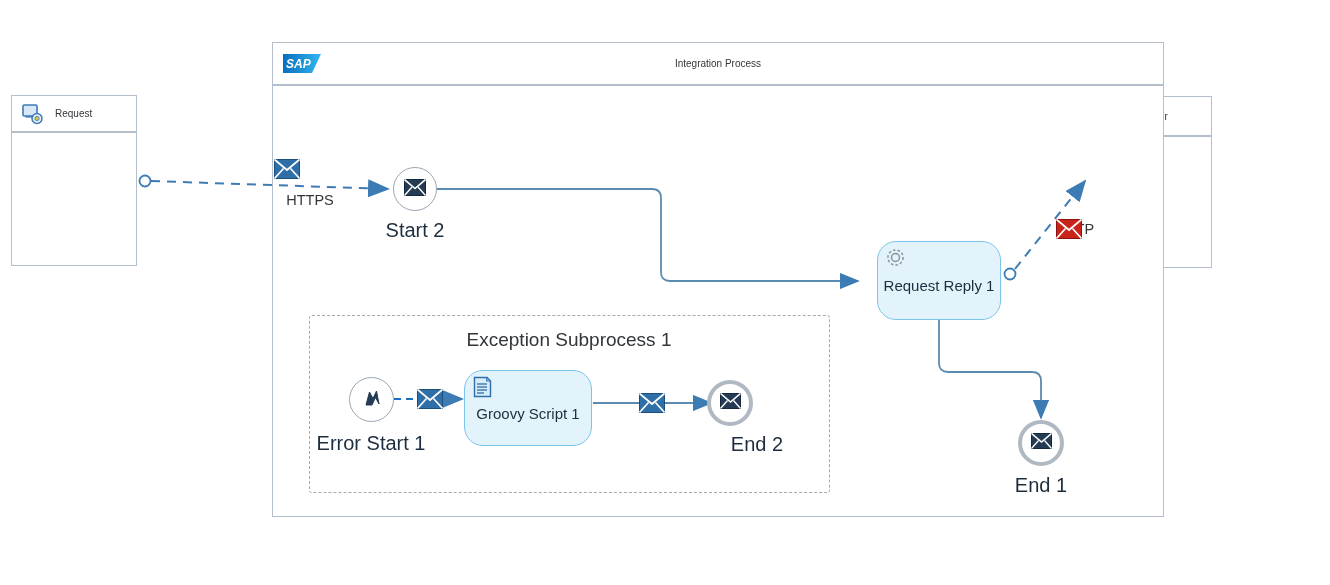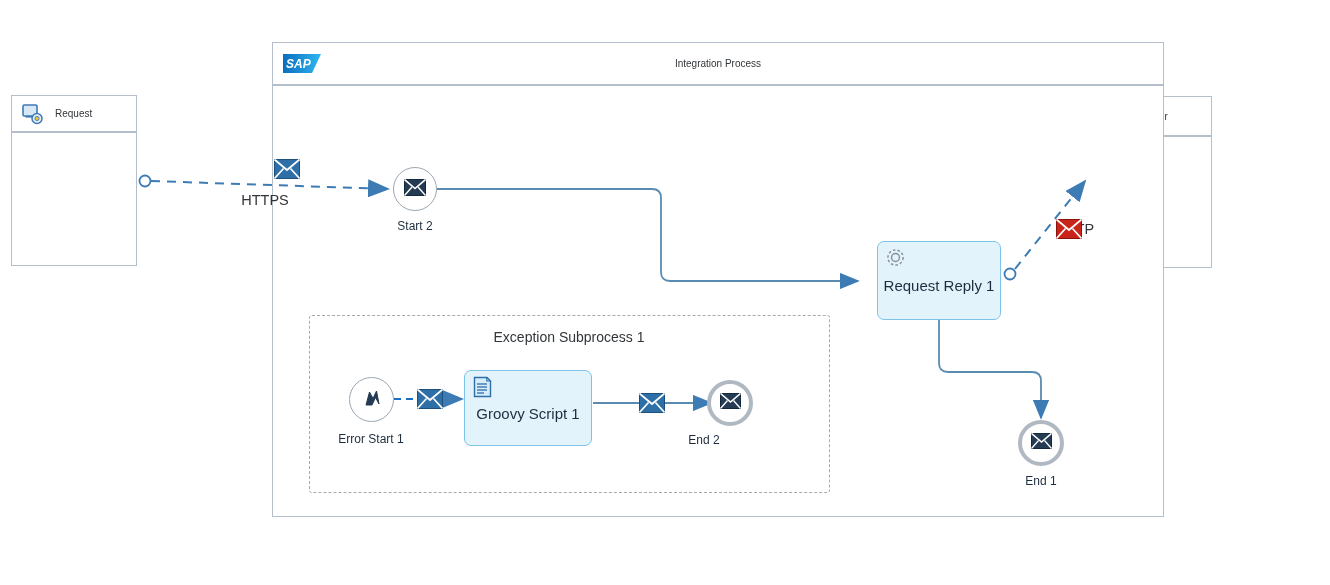--- a/index.html
+++ b/index.html
@@ -38,53 +38,54 @@
   .svg-layer {
     position: absolute;
     left: 0;
     top: 0;
     width: 1330px;
     height: 585px;
     pointer-events: none;
   }
   .node-label {
     position: absolute;
-    font-size: 12px;
+    font-size: 20px;
     color: #1d2d3e;
     text-align: center;
     white-space: nowrap;
     transform: translateX(-50%);
   }
   .flow-label {
     position: absolute;
     font-size: 14.5px;
     color: #32363a;
     white-space: nowrap;
     transform: translateX(-50%);
+    margin-left: 45px;
   }
   .event-circle {
     position: absolute;
     box-sizing: border-box;
     border-radius: 50%;
     background: #ffffff;
     display: flex;
     align-items: center;
     justify-content: center;
   }
   .start-event {
     border: 1.5px solid #9aa7b4;
   }
   .end-event {
     border: 4px solid #b0b9c2;
   }
   .task-box {
     position: absolute;
     box-sizing: border-box;
     border: 1.5px solid #7ec4e8;
-    border-radius: 7px;
+    border-radius: 19px;
     background: #e3f3fb;
     display: flex;
     align-items: center;
     justify-content: center;
   }
   .task-label {
     font-size: 15px;
     color: #1d2d3e;
     text-align: center;
     padding-top: 10px;
@@ -96,21 +97,21 @@
   }
   .subprocess {
     position: absolute;
     box-sizing: border-box;
     border: 1.5px dashed #a9a9a9;
     border-radius: 3px;
     background: transparent;
   }
   .subprocess-title {
     position: absolute;
-    font-size: 14px;
+    font-size: 19px;
     color: #32363a;
     white-space: nowrap;
     transform: translateX(-50%);
   }
   .sap-logo {
     position: absolute;
     width: 38px;
     height: 19px;
   }
   .env-marker {
@@ -289,15 +290,15 @@
 
   <div class="event-circle end-event" style="left:707px; top:380px; width:46px; height:46px;">
     <span>
       <svg width="21" height="16" viewBox="0 0 21 16">
         <rect x="0.5" y="0.5" width="20" height="15" fill="#243b53" stroke="#15293d" stroke-width="1"></rect>
         <path d="M0.5 0.5 L10.5 9 L20.5 0.5" fill="none" stroke="#ffffff" stroke-width="1.6"></path>
         <path d="M0.5 15.5 L7.5 7.5 M20.5 15.5 L13.5 7.5" fill="none" stroke="#ffffff" stroke-width="1.3"></path>
       </svg>
     </span>
   </div>
-  <div class="node-label" style="left:704px; top:433px;">End 2</div>
+  <div class="node-label" style="left:757px; top:433px;">End 2</div>
 
 </div>
 
 </body></html>

